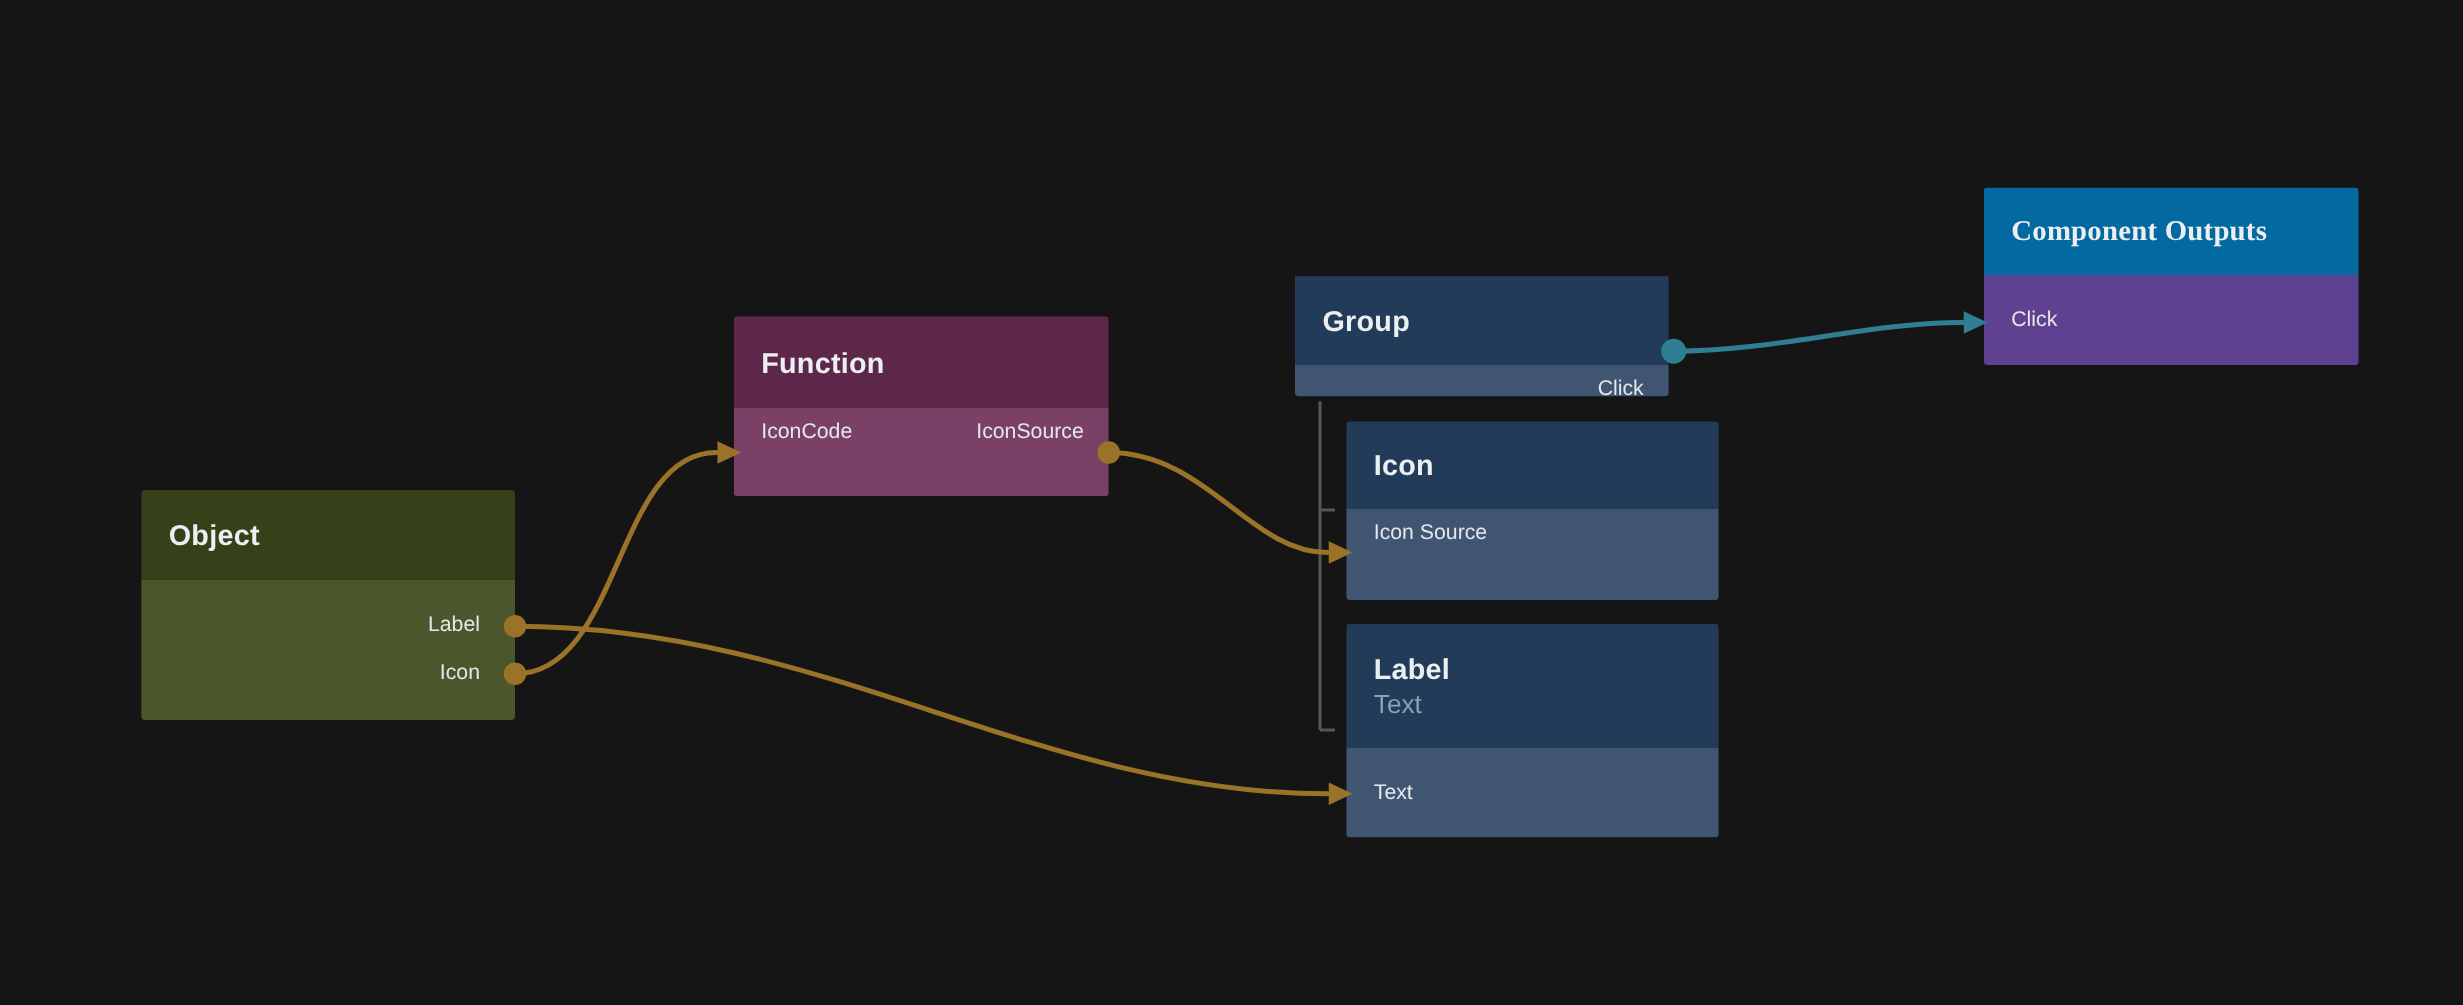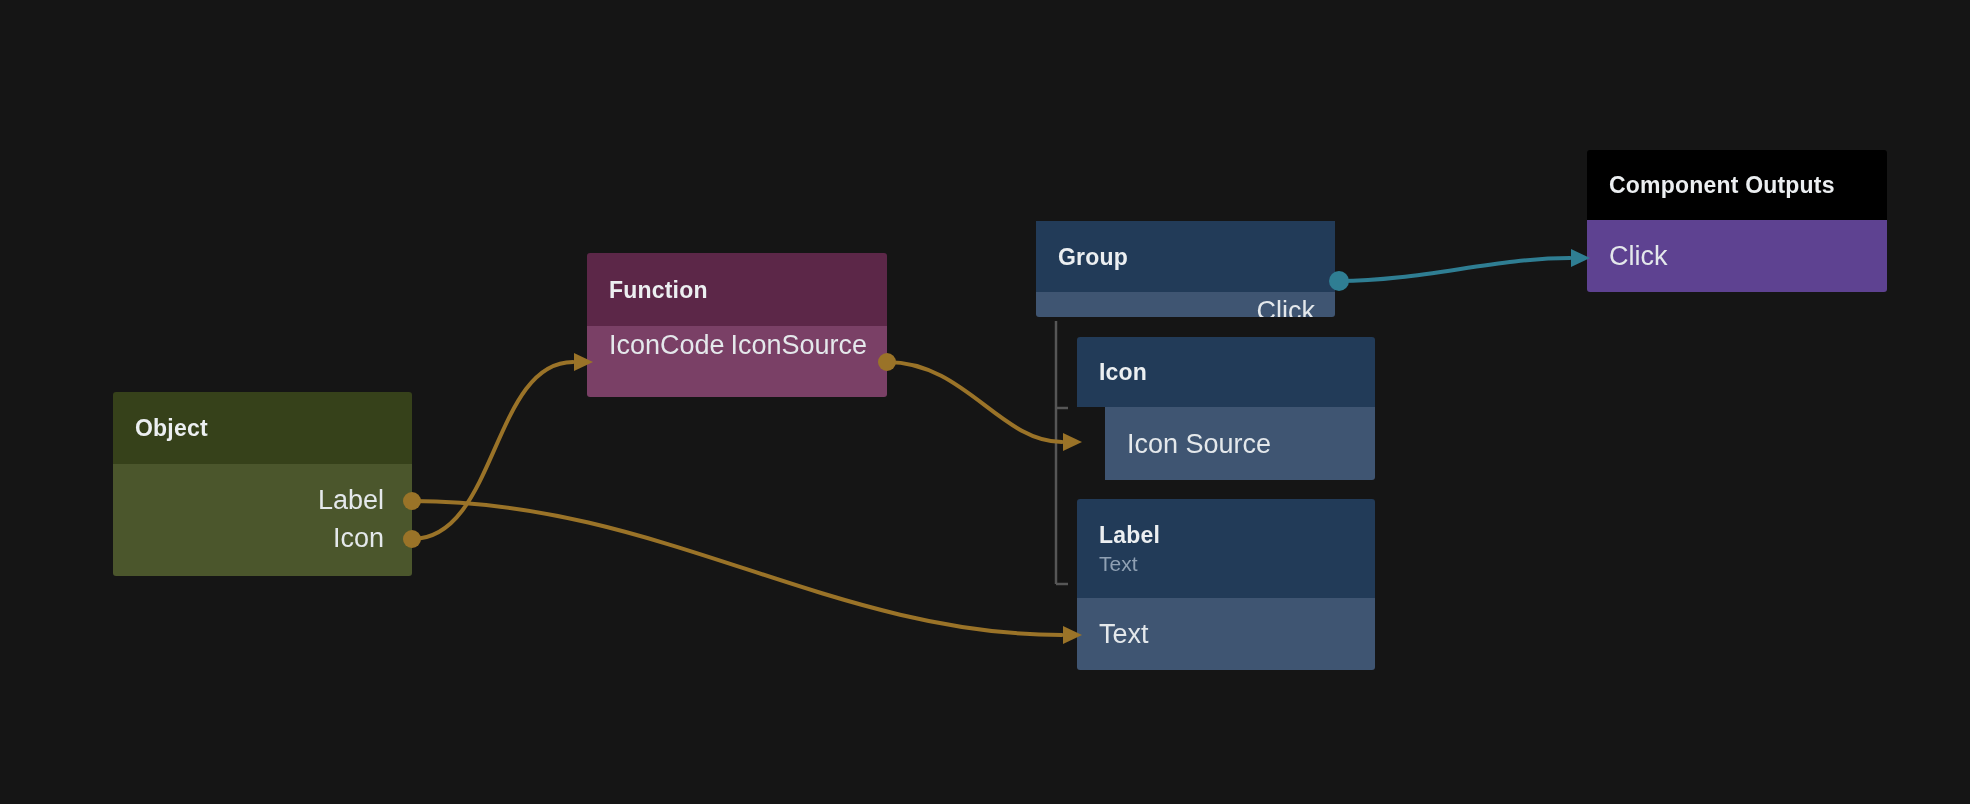--- a/index.html
+++ b/index.html
@@ -41,21 +41,21 @@
     font-weight: 400;
     color: #8fa0b3;
     line-height: 26px;
     margin-top: 2px;
   }
   .node-body {
     flex: 1 1 auto;
     position: relative;
   }
   .port-label {
-    font-size: 27px;
+    font-size: 17px;
     font-weight: 400;
     color: #e4e8eb;
     line-height: 38px;
     white-space: nowrap;
   }
 
   
   #node-object { left: 113px; top: 392px; width: 299px; height: 184px; justify-content: space-between; }
   #node-object .node-header { height: 72px; }
   #node-object .node-body { padding-top: 17px; }
@@ -73,21 +73,21 @@
   #node-group { left: 1036px; top: 173px; width: 299px; height: 144px; }
   #node-group .node-header { height: 71px; margin-top: 48px; }
   #node-group .node-body {
     display: flex; align-items: center; justify-content: flex-end;
     padding-right: 20px;
   }
 
   
   #node-icon { left: 1077px; top: 337px; width: 298px; height: 143px; }
   #node-icon .node-header { height: 70px; }
-  #node-icon .node-body { display: flex; align-items: center; padding-left: 22px; margin-left: 28px; }
+  #node-icon .node-body { display: flex; padding-left: 22px; }
 
   
   #node-label { left: 1077px; top: 499px; width: 298px; height: 171px; }
   #node-label .node-header { height: 99px; }
   #node-label .node-body { display: flex; align-items: center; padding-left: 22px; }
 
   
   #node-compout { left: 1587px; top: 150px; width: 300px; height: 142px; }
   #node-compout .node-header { height: 70px; }
   #node-compout .node-body { display: flex; align-items: center; padding-left: 22px; }
@@ -148,21 +148,21 @@
     <div class="node-header" style="background-color: rgb(34, 59, 88);">
       <div class="node-title">Label</div>
       <div class="node-subtitle">Text</div>
     </div>
     <div class="node-body" style="background-color: rgb(63, 85, 114);">
       <div class="port-label">Text</div>
     </div>
   </div>
 
   <div class="node" id="node-compout">
-    <div class="node-header" style="background-color: #000000;">
+    <div class="node-header" style="background-color: #0369a1; font-family: Liberation Serif, serif;">
       <div class="node-title">Component Outputs</div>
     </div>
     <div class="node-body" style="background-color: rgb(94, 66, 145);">
       <div class="port-label">Click</div>
     </div>
   </div>
 
   <svg id="wires" viewBox="0 0 1970 804" xmlns="http://www.w3.org/2000/svg">
 
     <path d="M 1056 321 L 1056 584 M 1056 408 L 1068 408 M 1056 584 L 1068 584" fill="none" stroke-width="2.5" stroke="#565656"></path>

